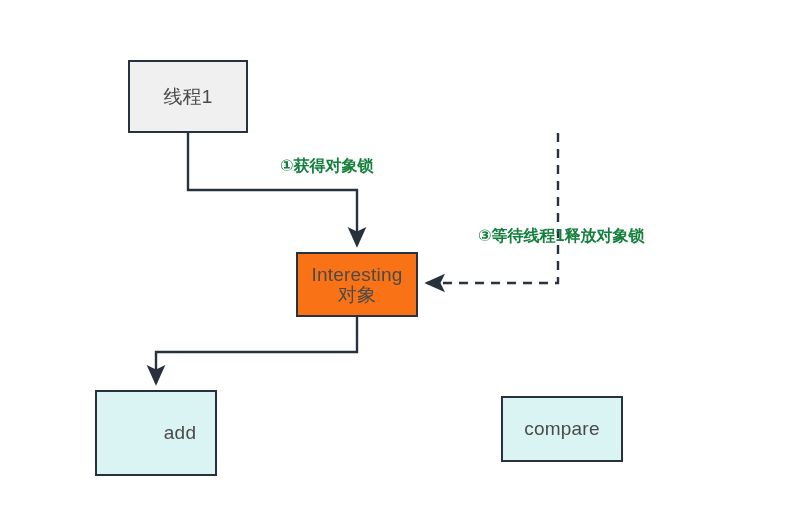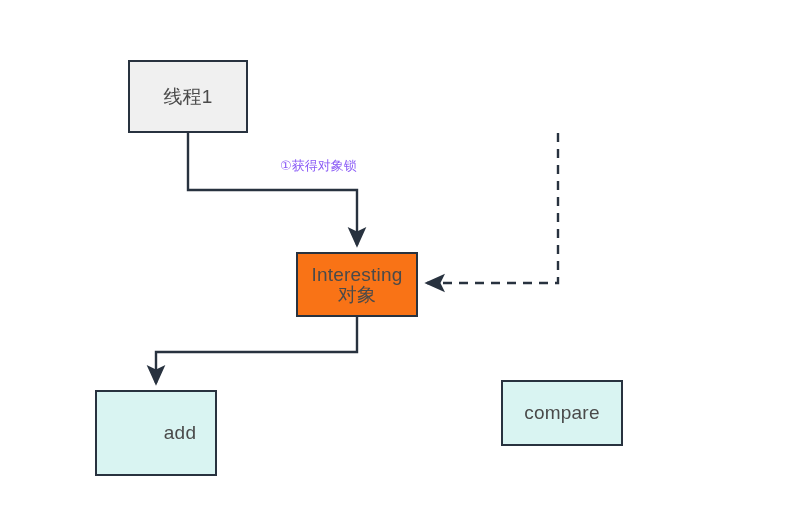--- a/index.html
+++ b/index.html
@@ -38,24 +38,25 @@
     font-size: 19px;
     line-height: 20px;
     letter-spacing: 0.2px;
   }
   .node.gray  { background: #f0f0f0; }
   .node.lav   { background: #f97316; }
   .node.cyan  { background: #d9f4f2; }
   .node-label { display: block; }
   .edge-label {
     position: absolute;
-    color: #8b5cf6;
-    font-size: 13px;
+    color: #15803d;
+    font-size: 16px;
     line-height: 18px;
     white-space: nowrap;
+    font-weight: bold;
   }
 </style>
 </head>
 <body>
 
 <div id="canvas">
 
   <svg id="edges" viewBox="0 0 802 511" xmlns="http://www.w3.org/2000/svg">
     <defs>
       <marker id="arrowhead" markerWidth="9" markerHeight="9" refX="7.5" refY="4.5" orient="auto" markerUnits="strokeWidth">
@@ -79,21 +80,22 @@
     <span>
       <span class="node-label">Interesting</span>
       <span class="node-label">对象</span>
     </span>
   </div>
 
   <div class="node cyan" style="left:95px; top:390px; width:122px; height:86px;padding-left:48px;">
     <span class="node-label">add</span>
   </div>
 
-  <div class="node cyan" style="left:501px; top:380px; width:122px; height:66px;">
+  <div class="node cyan" style="left:501px; top:396px; width:122px; height:66px;">
     <span class="node-label">compare</span>
   </div>
 
   <div class="edge-label" style="left:280px; top:157px;">①获得对象锁</div>
 
 
+  <div class="edge-label" style="left:478px; top:227px;">③等待线程1释放对象锁</div>
 
 </div>
 
 </body></html>

